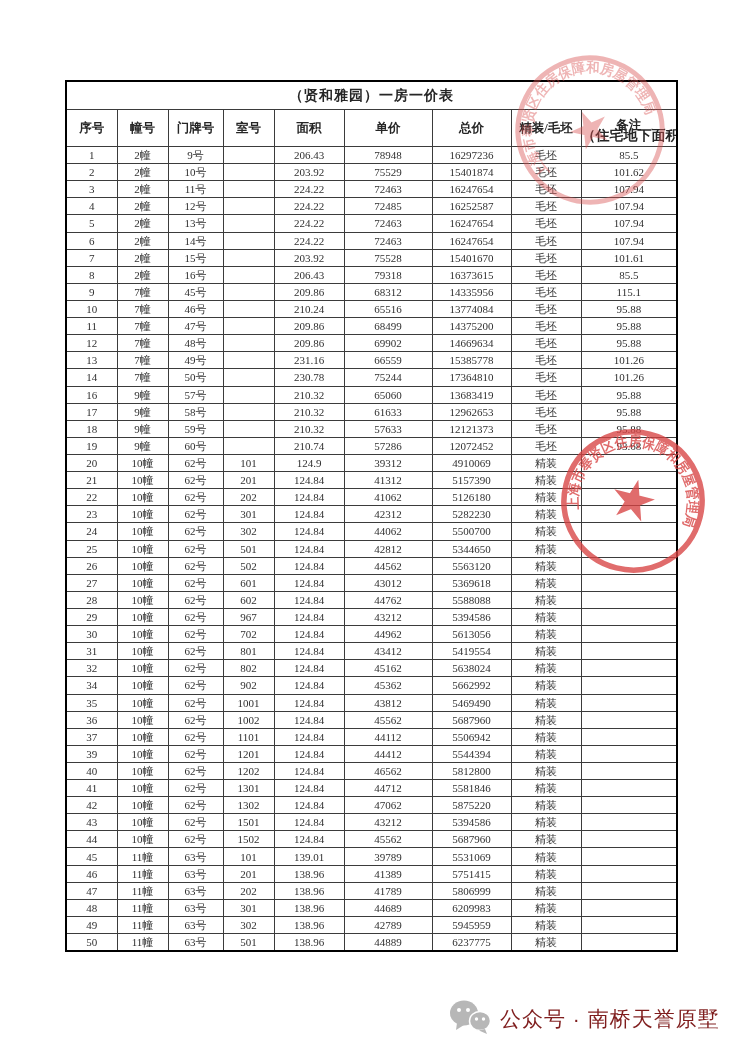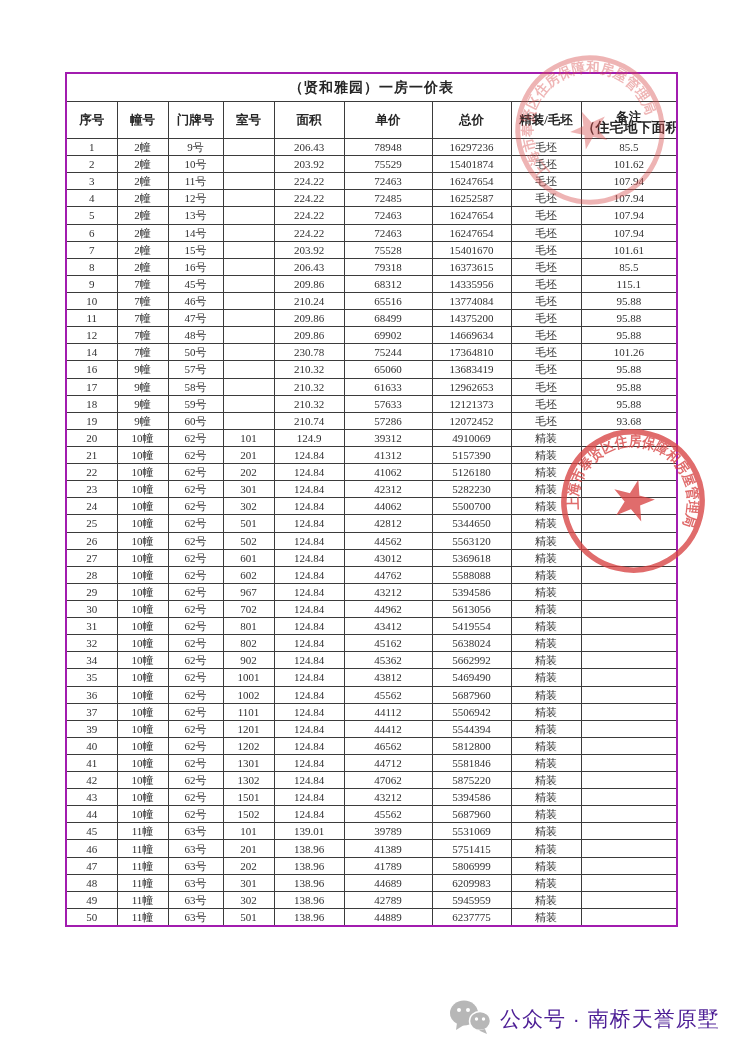--- a/index.html
+++ b/index.html
@@ -2,43 +2,43 @@
 <html><head>
 <meta charset="utf-8">
 <style>
   html,body{margin:0;padding:0;background:#e9e9e9;}
   .page{
     position:relative;width:740px;height:1046px;background:#ffffff;
     font-family:"Liberation Serif","DejaVu Serif",serif;color:#262626;overflow:hidden;
     margin:0 auto;
   }
   table.price-table{
-    position:absolute;left:65px;top:72px;width:612px;
+    position:absolute;left:65px;top:80px;width:612px;
     border-collapse:collapse;table-layout:fixed;
-    border:2px solid #a21caf;
+    border:2px solid #000000;
   }
   .price-table th,.price-table td{
     border:1px solid #3b3b3b;padding:0;text-align:center;vertical-align:middle;
     overflow:hidden;white-space:nowrap;
   }
   .title-row th{height:27px;font-size:14px;font-weight:bold;letter-spacing:1px;}
   .header-row th{height:36px;font-size:12.5px;font-weight:bold;}
   .header-row .remark-sub{display:block;font-size:14px;font-weight:bold;line-height:9px;margin-top:-1px;}
   .header-row .remark-main{display:block;font-size:12.5px;line-height:14px;margin-top:2px;}
   .price-table tbody td{height:16.12px;font-size:11px;line-height:16px;color:#303030;}
   
   .stamp{position:absolute;pointer-events:none;}
   .stamp-top{left:500px;top:40px;opacity:.42;transform:rotate(-24deg);color:#d94f4f;}
   .stamp-mid{left:548px;top:416px;opacity:.78;transform:rotate(14deg);color:#d84343;}
   .stamp svg{display:block;}
   
   .footer{
     position:absolute;left:449px;top:1000px;height:38px;
     display:flex;align-items:center;gap:9px;
-    color:#4c1d95;font-family:"Liberation Sans","DejaVu Sans",sans-serif;
+    color:#7f1d1d;font-family:"Liberation Sans","DejaVu Sans",sans-serif;
     font-size:21px;letter-spacing:1px;
   }
   .footer .wechat-icon{flex:0 0 auto;}
 </style>
 </head>
 <body>
 
 <div class="page">
 
   <table class="price-table">
@@ -197,20 +197,31 @@
         <tr>
           <td>12</td>
           <td>7幢</td>
           <td>48号</td>
           <td></td>
           <td>209.86</td>
           <td>69902</td>
           <td>14669634</td>
           <td>毛坯</td>
           <td>95.88</td>
+        </tr>
+        <tr>
+          <td>13</td>
+          <td>7幢</td>
+          <td>49号</td>
+          <td></td>
+          <td>231.16</td>
+          <td>66559</td>
+          <td>15385778</td>
+          <td>毛坯</td>
+          <td>101.26</td>
         </tr>
         <tr>
           <td>14</td>
           <td>7幢</td>
           <td>50号</td>
           <td></td>
           <td>230.78</td>
           <td>75244</td>
           <td>17364810</td>
           <td>毛坯</td>

